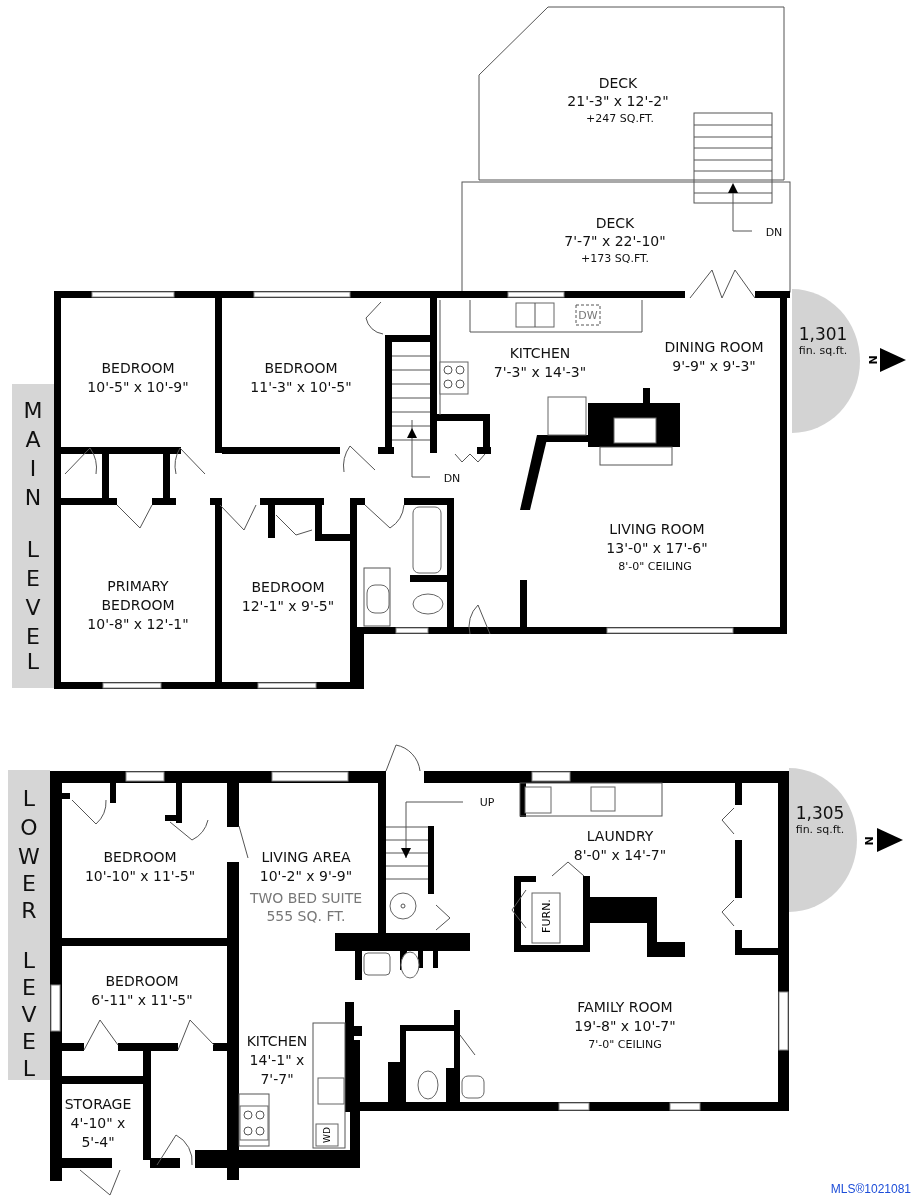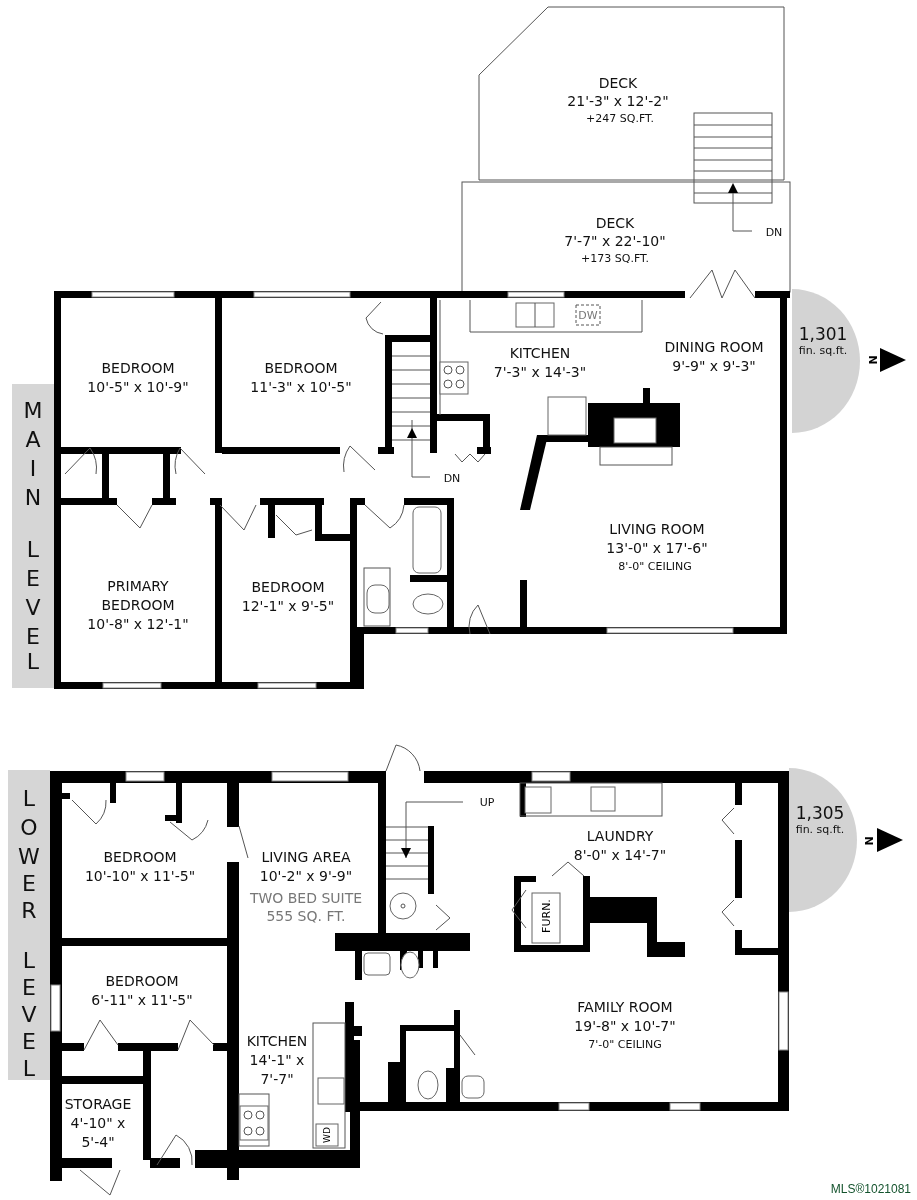--- a/index.html
+++ b/index.html
@@ -12,21 +12,21 @@
   .win { fill:#fff; stroke:#888; stroke-width:1; }
   .lbl { font-family:"DejaVu Sans", sans-serif; fill:#111; text-anchor:middle; }
   .room { font-size:14px; }
   .dim { font-size:14px; }
   .note { font-size:11px; }
   .gray { fill:#777; }
   .level { font-size:22px; fill:#111; text-anchor:middle; }
   .sqft-big { font-size:17px; fill:#111; text-anchor:middle; }
   .sqft-small { font-size:11px; fill:#111; text-anchor:middle; }
   .small { font-size:11px; }
-  .wm { position:absolute; right:6px; bottom:4px; font-size:12px; color:#14532d;
+  .wm { position:absolute; right:6px; bottom:4px; font-size:12px; color:#1d4ed8;
         font-family:"Liberation Sans", sans-serif; }
 </style>
 </head>
 <body>
 
 <svg width="917" height="1200" viewBox="0 0 917 1200">
 
   <g>
     <polygon class="thin" points="548,7 784,7 784,180 479,180 479,75"></polygon>
 

